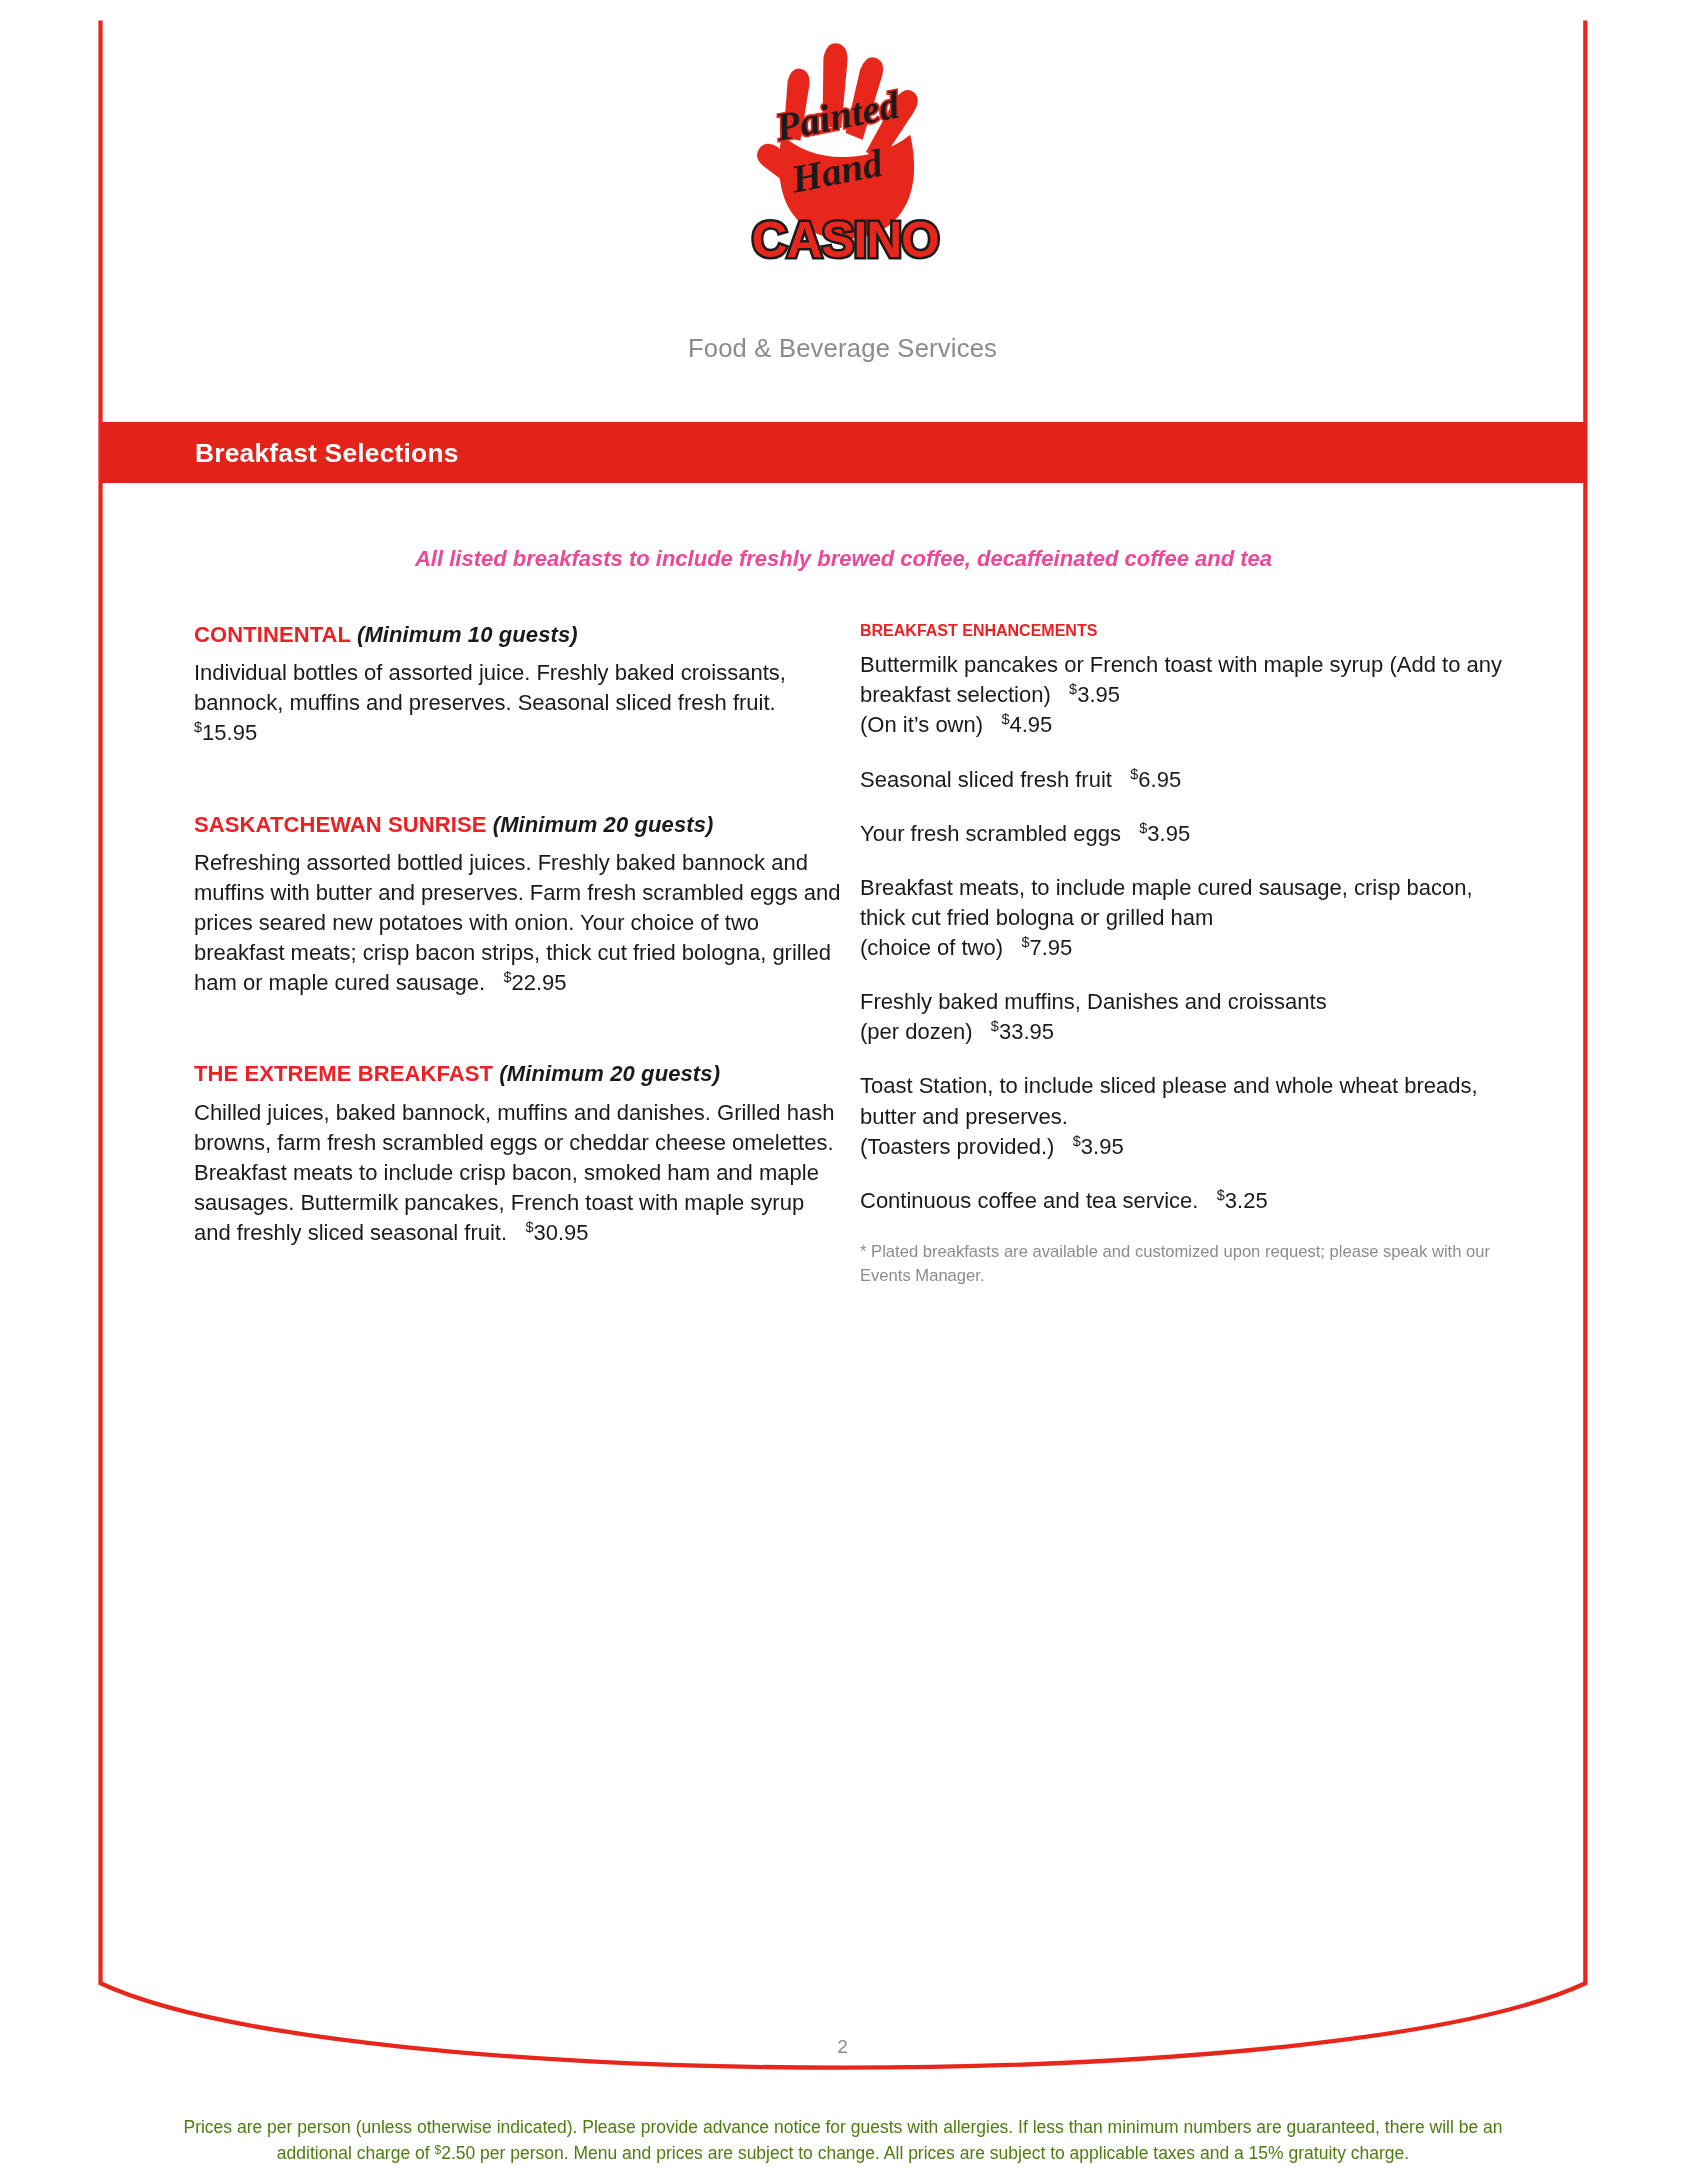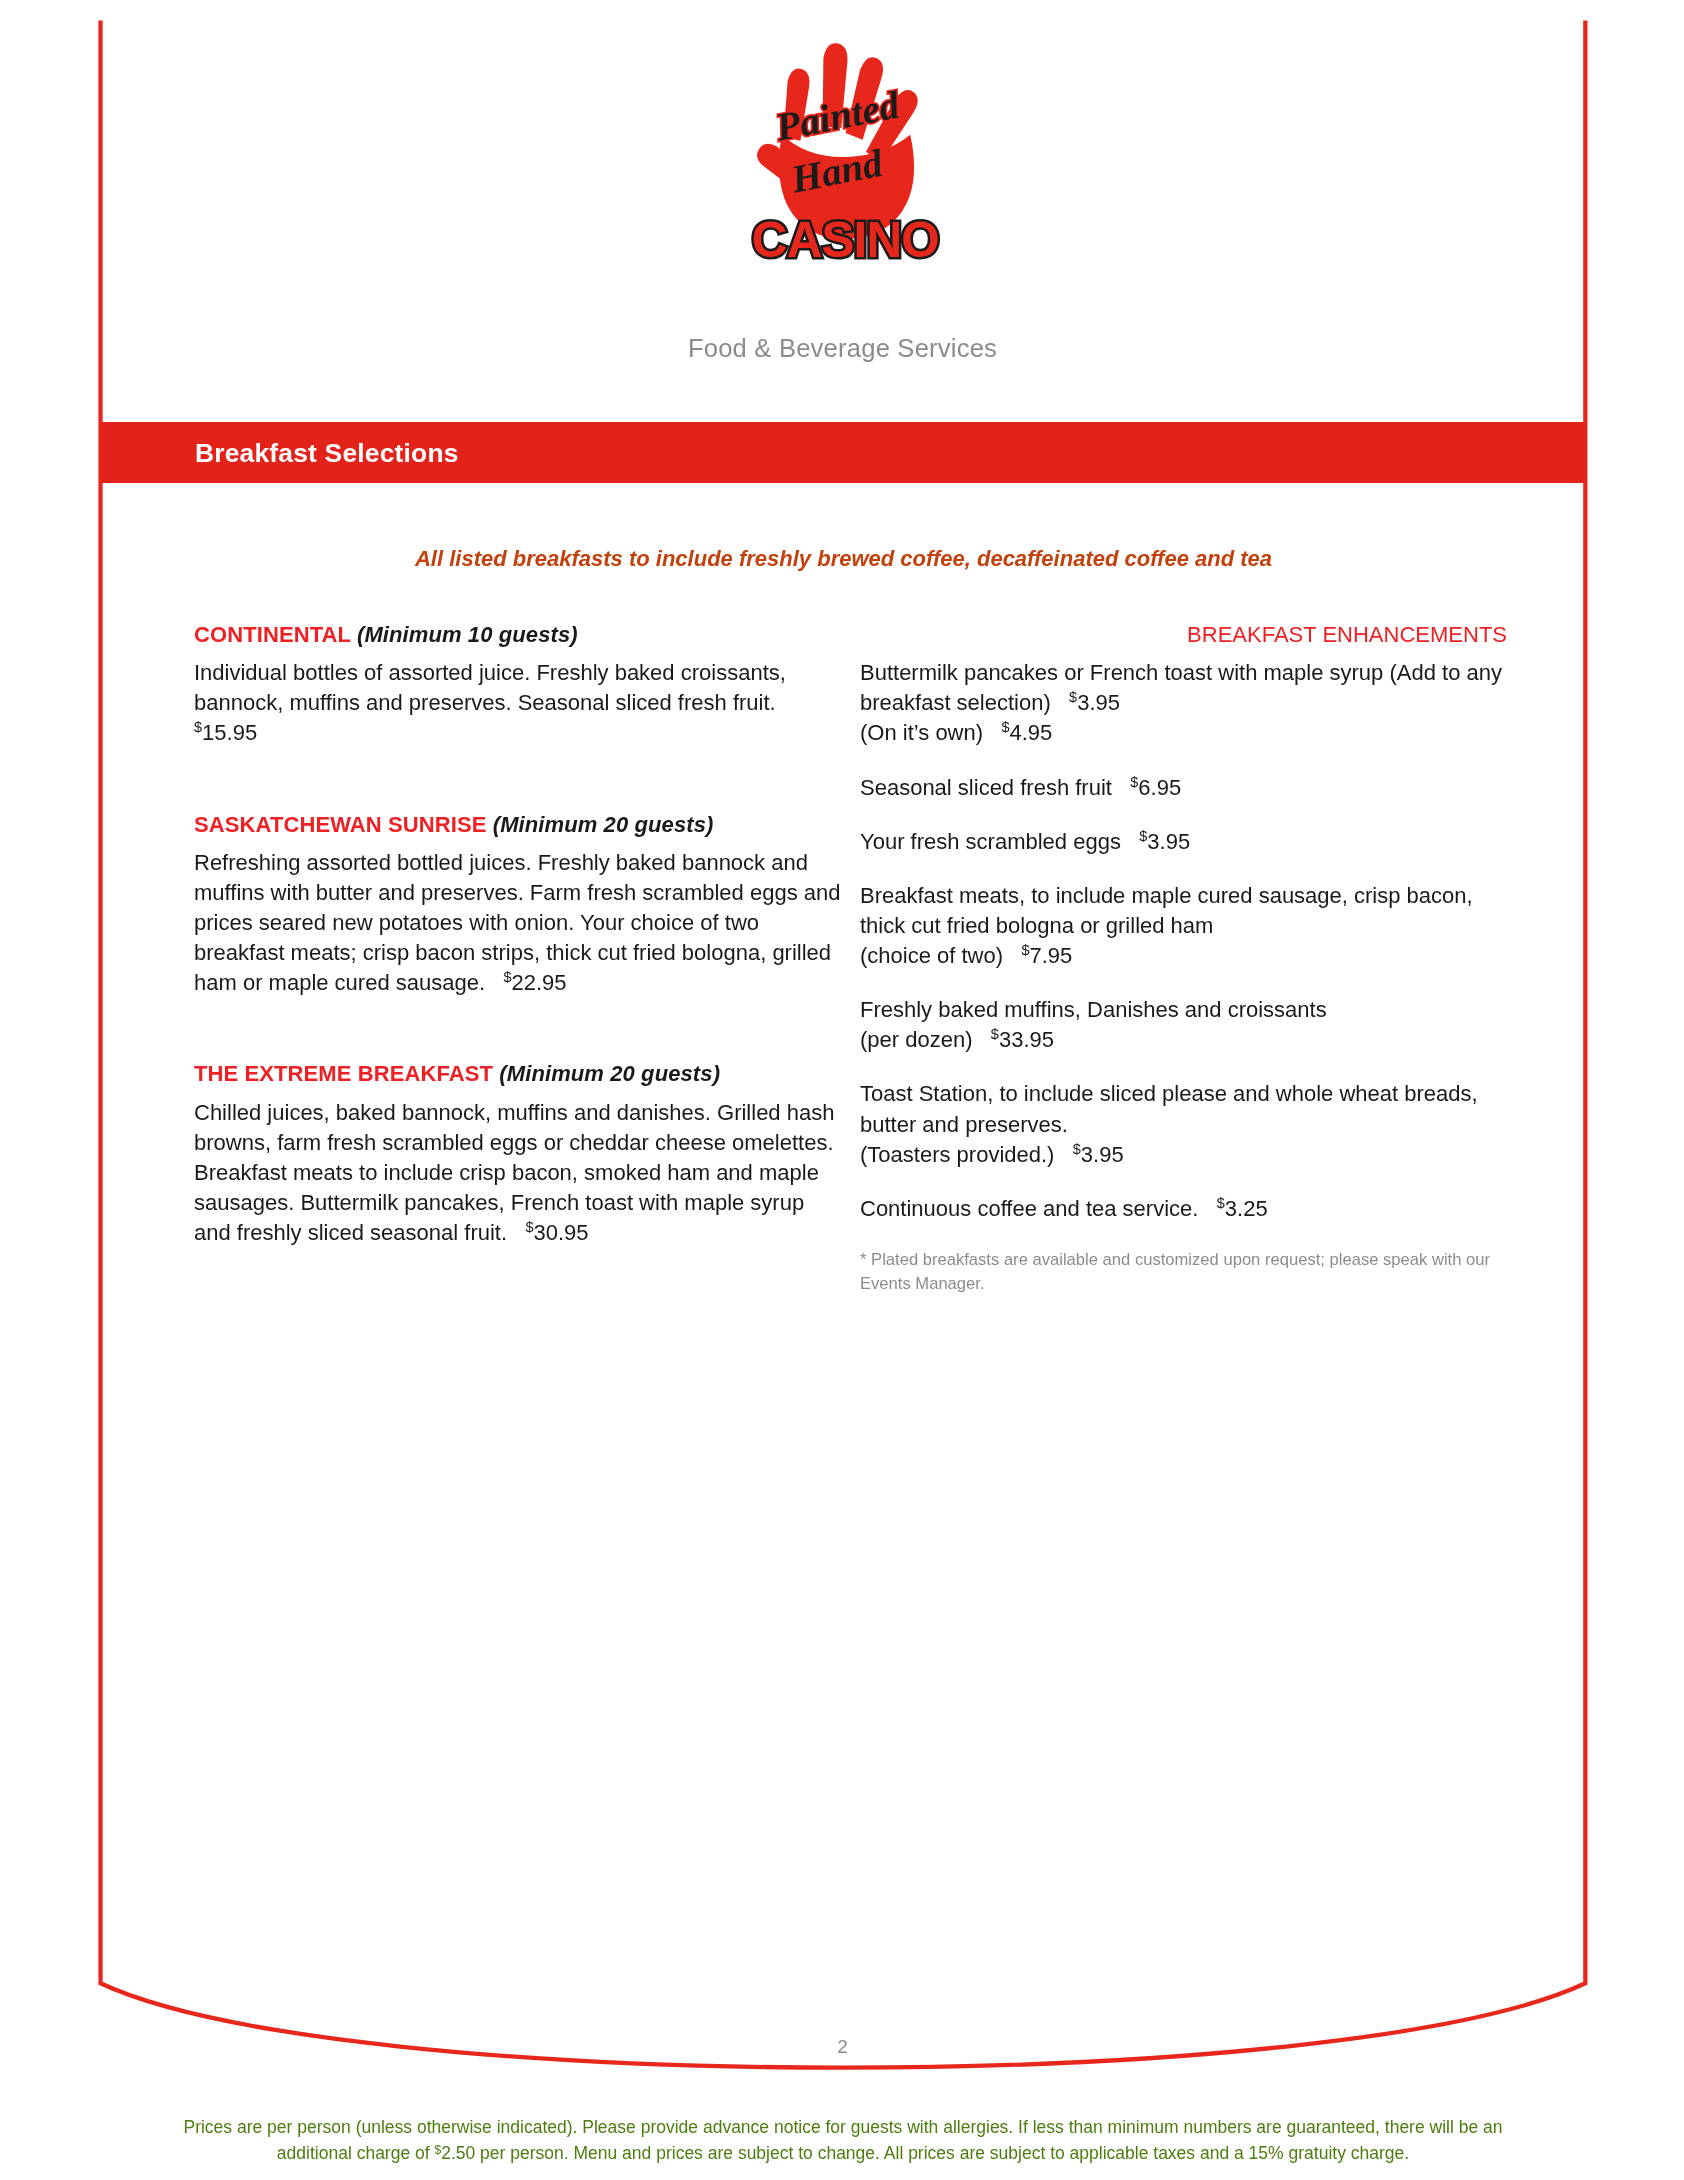--- a/index.html
+++ b/index.html
@@ -67,21 +67,21 @@
   
   #intro-line {
     position: absolute;
     left: 101px;
     right: 99px;
     top: 546px;
     text-align: center;
     font-size: 22px;
     font-style: italic;
     font-weight: bold;
-    color: #c2410c;
+    color: #ec4899;
   }
 
   
   #body-cols {
     position: absolute;
     left: 0; top: 622px;
     width: 1685px;
   }
   .col {
     position: absolute;
@@ -108,25 +108,24 @@
     color: #1a1a1a;
   }
   .price { white-space: nowrap; }
   .price .cur {
     font-size: 14.5px;
     vertical-align: 7.7px;
   }
   .gap-lg { height: 63px; }
   .enh-item { margin-bottom: 24px; font-size: 22px; line-height: 1.37; color: #1a1a1a; }
   .enh-head {
-    font-size: 22px;
+    font-size: 16px;
     color: #ed2024;
-    font-weight: normal;
+    font-weight: bold;
     margin-bottom: 10.2px;
-    text-align: right;
   }
   #footnote {
     margin-top: 12px;
     font-size: 16.6px;
     line-height: 1.42;
     color: #8c8c8c;
   }
 
   
   #page-number {

